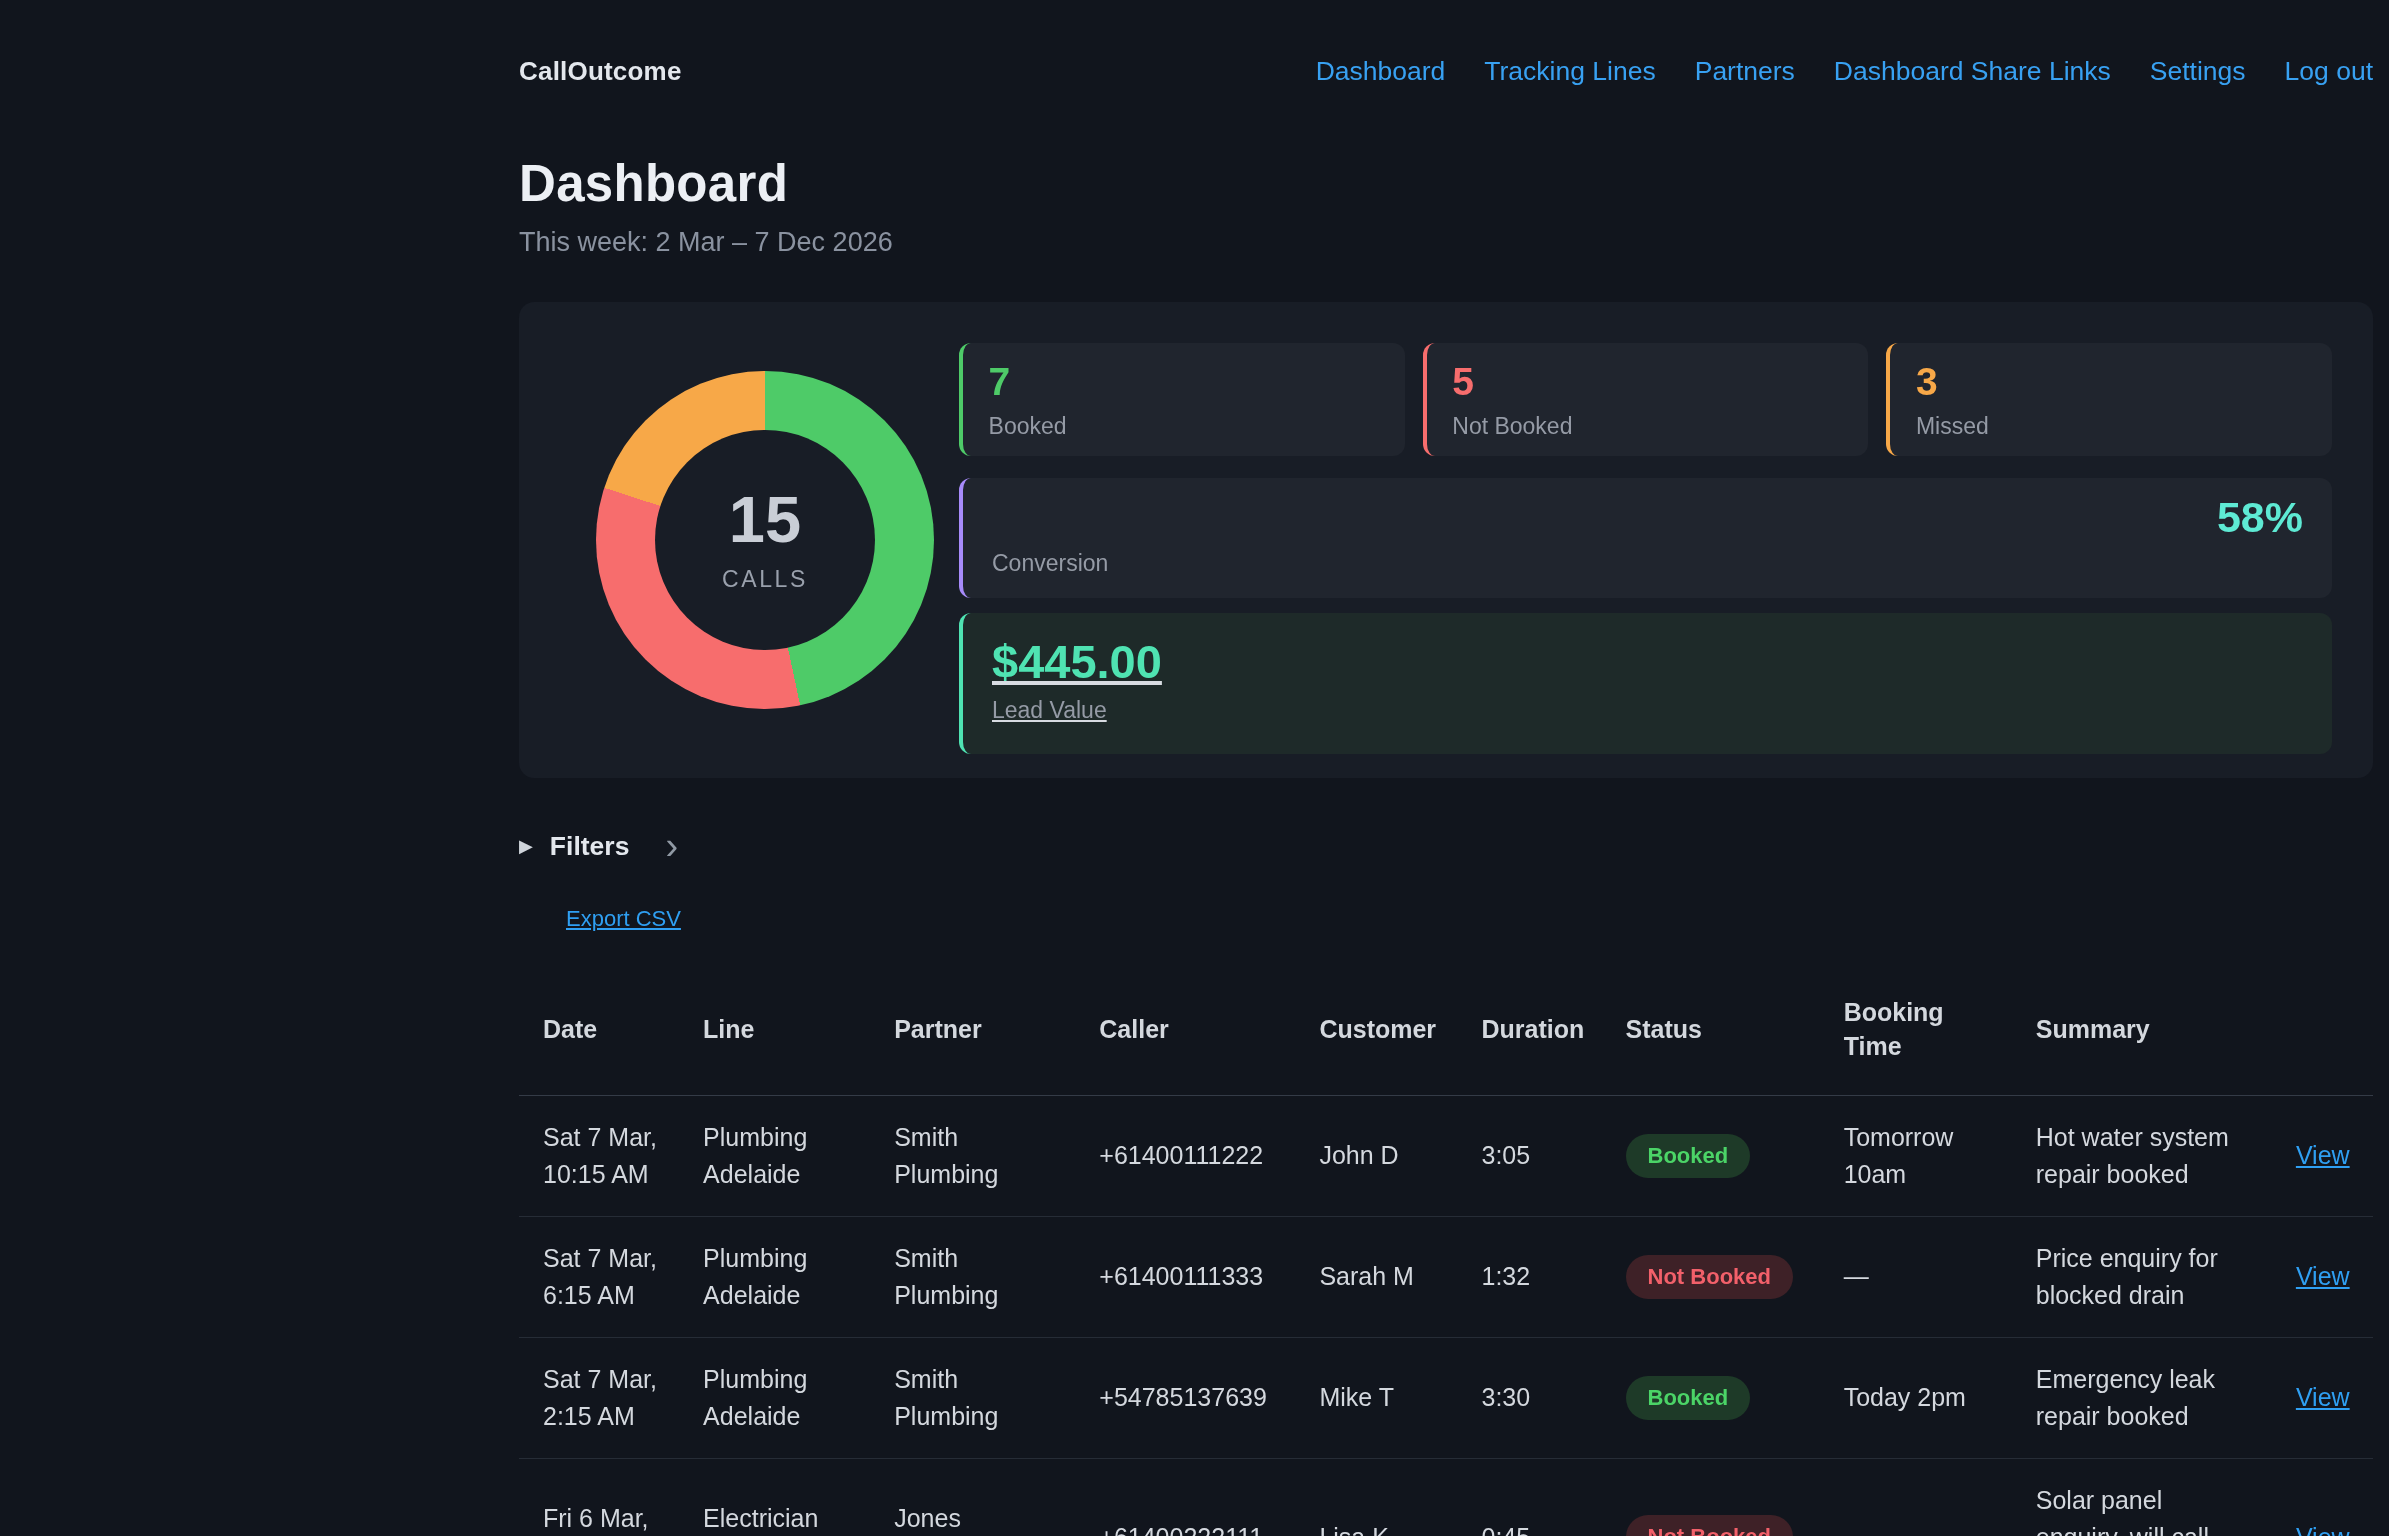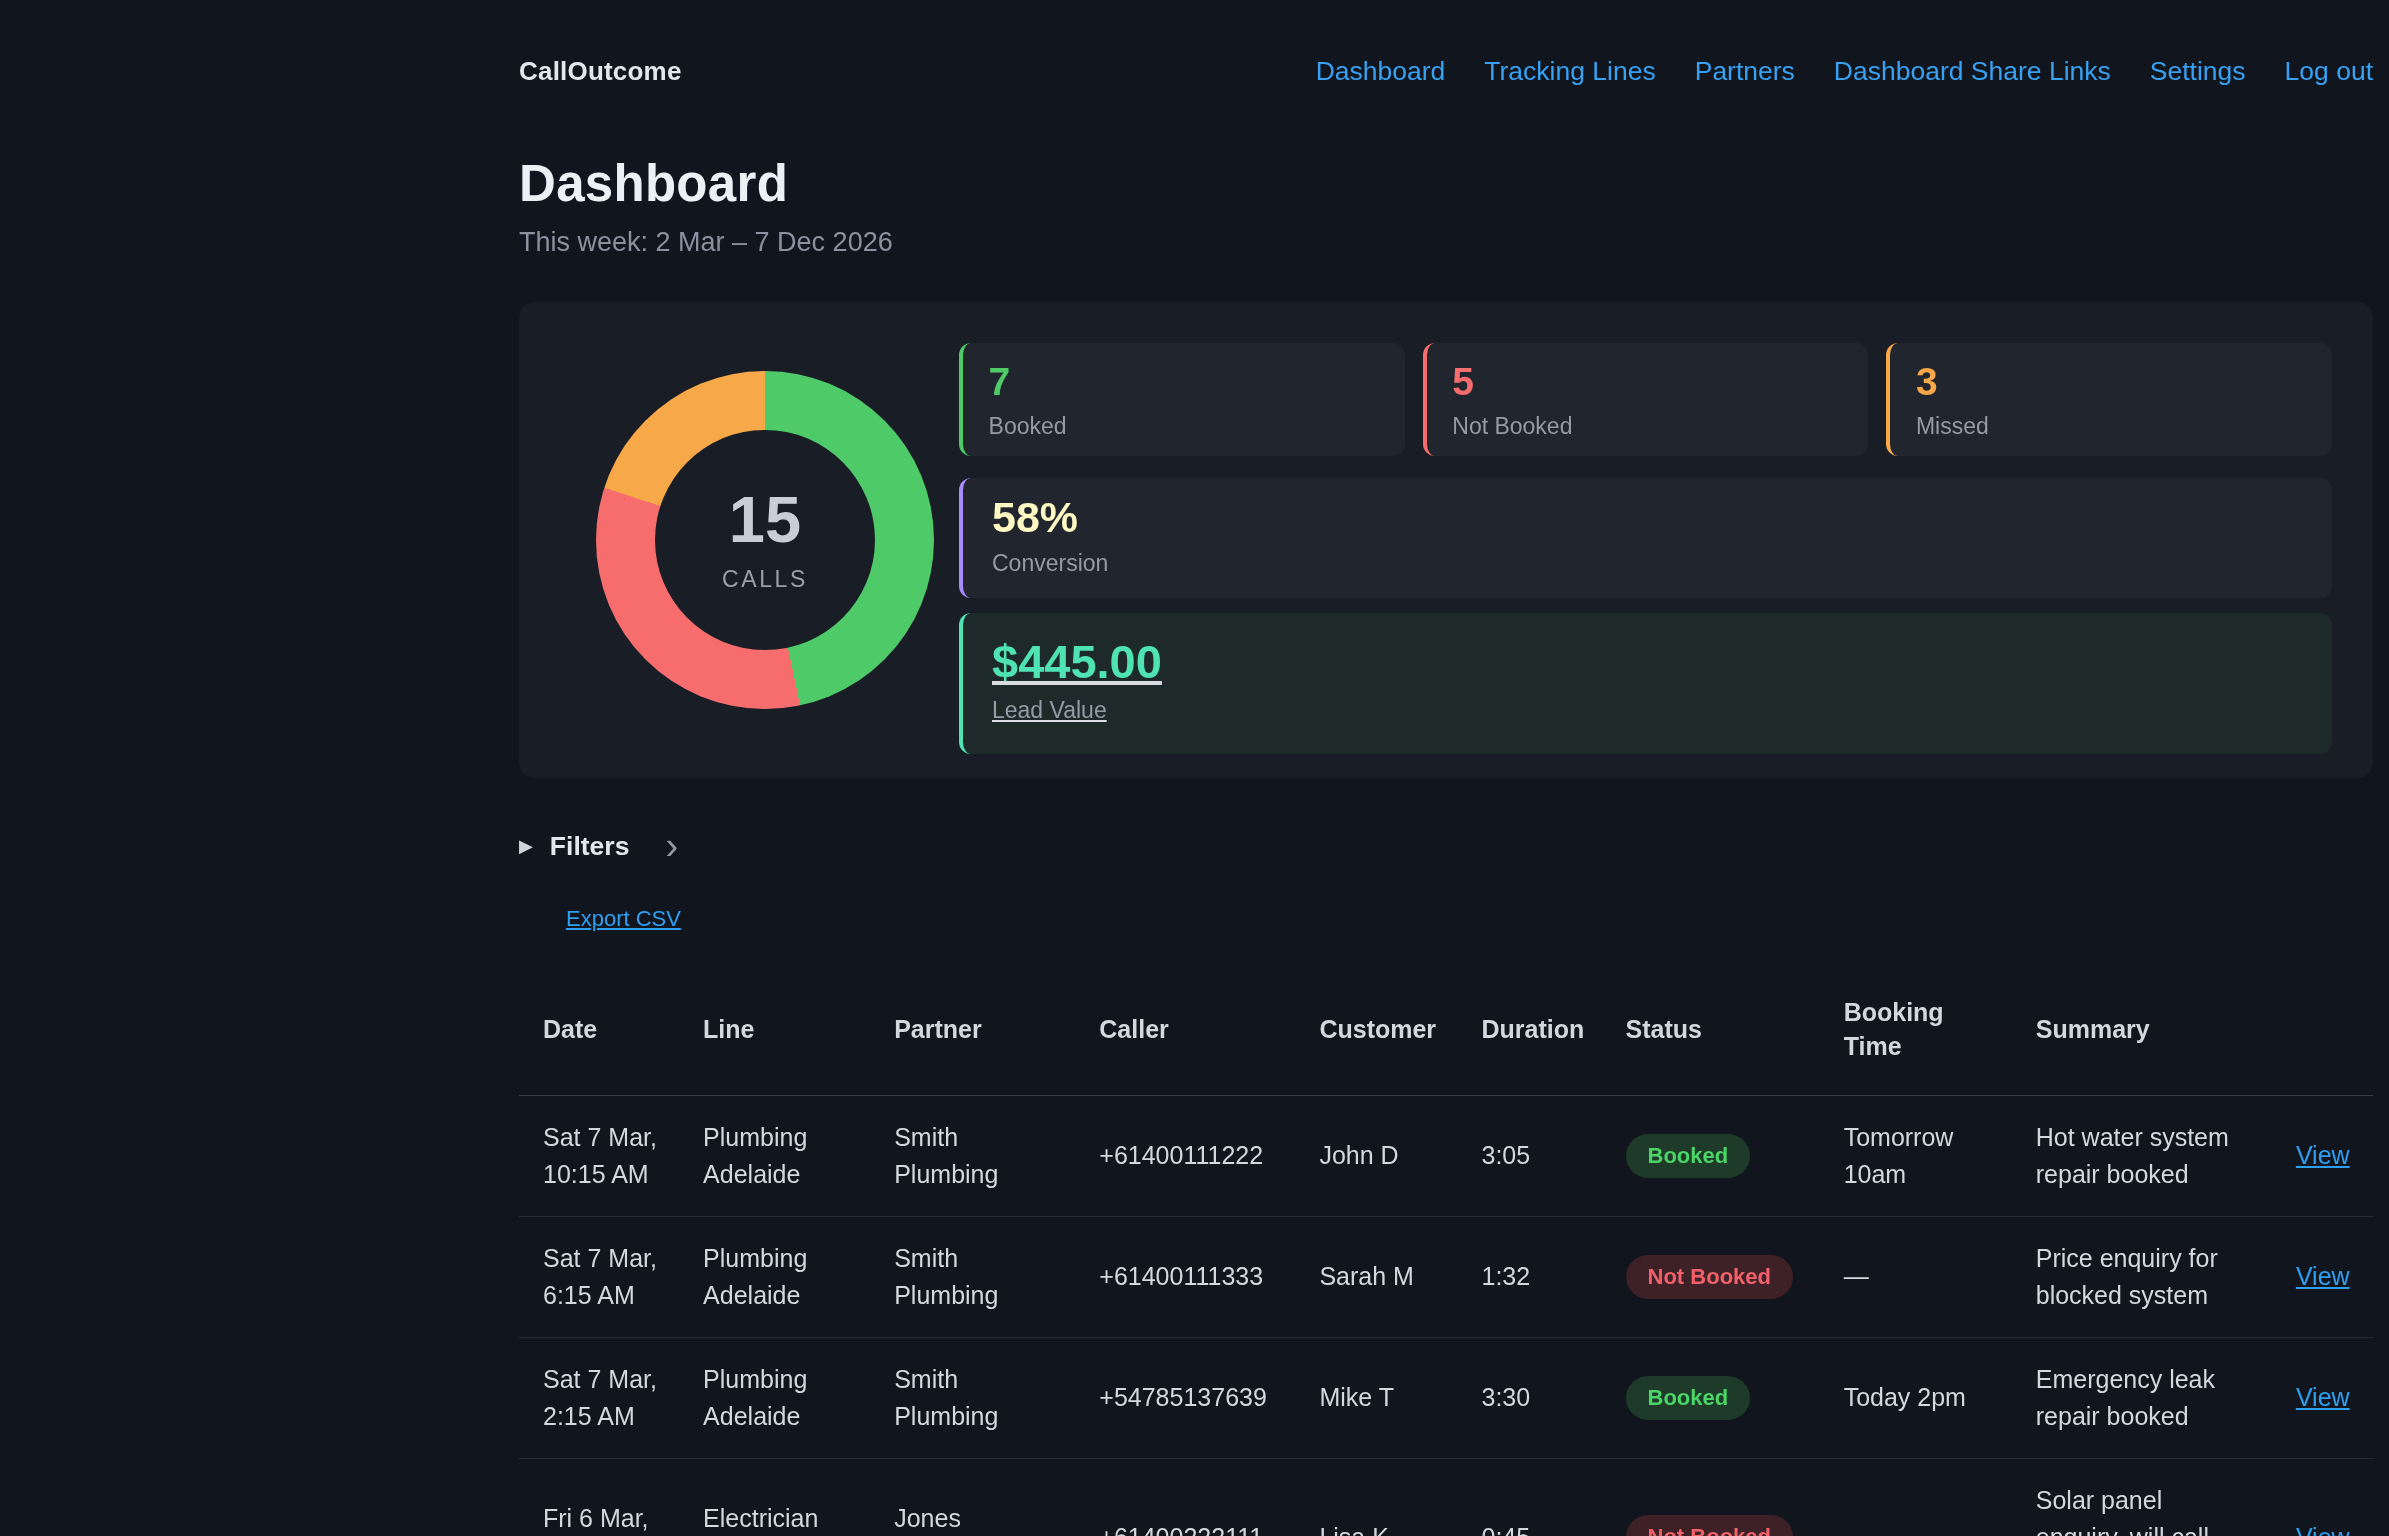--- a/index.html
+++ b/index.html
@@ -126,21 +126,21 @@
           <div class="card stat-card" style="border-left-color: rgb(247, 109, 109);">
             <div class="card-value" style="color: rgb(247, 109, 109);">5</div>
             <div class="card-label">Not Booked</div>
           </div>
           <div class="card stat-card" style="border-left-color: rgb(247, 168, 72);">
             <div class="card-value" style="color: rgb(247, 168, 72);">3</div>
             <div class="card-label">Missed</div>
           </div>
         </div>
       <div class="card wide-card" style="border-left-color: rgb(167, 139, 250);">
-        <div class="card-value" style="color: #fef9c3;">58%</div>
+        <div class="card-value" style="color: #5eead4; text-align: right;">58%</div>
         <div class="card-label">Conversion</div>
       </div>
       <div class="card wide-card lead-card" style="border-left-color: rgb(79, 227, 178); text-decoration: underline;">
         <div class="card-value" style="color: rgb(79, 227, 178);">$445.00</div>
         <div class="card-label">Lead Value</div>
       </div>
     </div>
   </section>
 
   <div class="filters">
@@ -193,21 +193,21 @@
         </tr>
         <tr>
           <td class="c-date">Sat 7 Mar, 6:15 AM</td>
           <td class="c-line">Plumbing Adelaide</td>
           <td class="c-partner">Smith Plumbing</td>
           <td class="c-caller">+61400111333</td>
           <td class="c-customer">Sarah M</td>
           <td class="c-duration">1:32</td>
           <td class="c-status"><span class="badge badge-not-booked">Not Booked</span></td>
           <td class="c-booking">—</td>
-          <td class="c-summary">Price enquiry for blocked system</td>
+          <td class="c-summary">Price enquiry for blocked drain</td>
           <td class="c-view"><a class="view-link">View</a></td>
         </tr>
         <tr>
           <td class="c-date">Sat 7 Mar, 2:15 AM</td>
           <td class="c-line">Plumbing Adelaide</td>
           <td class="c-partner">Smith Plumbing</td>
           <td class="c-caller">+54785137639</td>
           <td class="c-customer">Mike T</td>
           <td class="c-duration">3:30</td>
           <td class="c-status"><span class="badge badge-booked">Booked</span></td>

